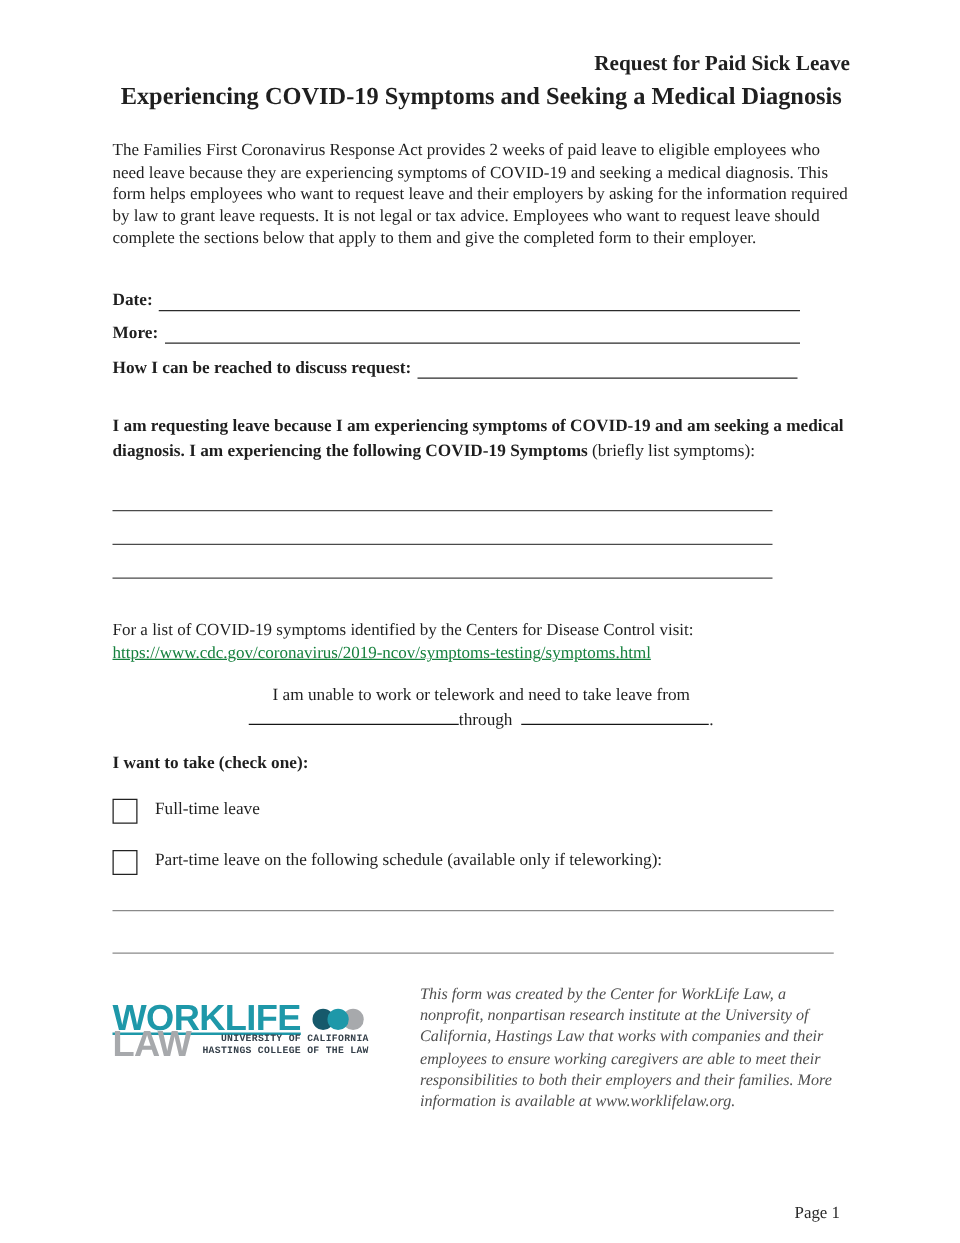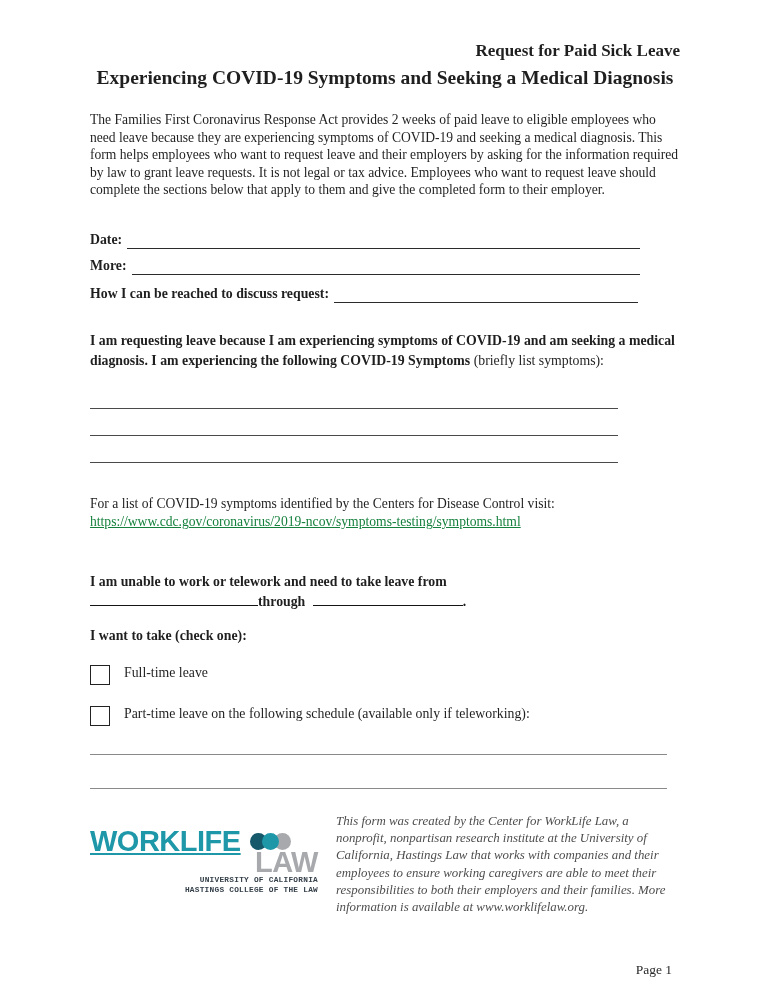--- a/index.html
+++ b/index.html
@@ -28,21 +28,21 @@
   
   .request-para { margin-top:28px; font-size:13.8px; line-height:20.5px; }
   .request-para .bold { font-weight:bold; }
   
   .blanks { margin-top:10px; }
   .blank-line { height:26px; width:528px; border-bottom:1.5px solid #4a4a4a; }
   
   .cdc { margin-top:32px; font-size:13.6px; line-height:18.5px; }
   .cdc a { color:#2b2bc4; text-decoration:underline; }
   
-  .unable { margin-top:40px; font-size:13.8px; font-weight:bold; line-height:20px; }
+  .unable { margin-top:14px; font-size:13.8px; font-weight:normal; line-height:20px;text-align:center; }
   .uline { display:inline-block; border-bottom:1.5px solid #151515; height:13px; vertical-align:baseline; }
   .uline.from { width:168px; }
   .uline.to { width:150px; margin-left:4px; }
   
   .want-label { margin-top:16px; font-size:13.8px; font-weight:bold; }
   .check-row { display:flex; align-items:flex-start; margin-top:21px; font-size:13.8px; }
   .check-row .box {
     width:20px; height:20px; box-sizing:border-box;
     border:1.7px solid #222; background:#fff; margin-right:14px; flex:0 0 auto;
   }
@@ -53,21 +53,21 @@
   
   .footer { display:flex; margin-top:24px; }
   .logo-col { flex:0 0 228px; padding-top:14px; font-family:"Liberation Sans", sans-serif; }
   .logo-row1 { display:flex; align-items:center; }
   .wl-word1 { font-weight:800; font-size:29px; letter-spacing:-0.5px; line-height:28px; }
   .dots { display:flex; margin-left:9px; margin-top:2px; }
   .dot { width:17px; height:17px; border-radius:50%; }
   .dot.d1 { position:relative; z-index:2; }
   .dot.d2 { margin-left:-5px; position:relative; z-index:3; }
   .dot.d3 { margin-left:-5px; position:relative; z-index:1; }
-  .logo-row2 { display:flex; align-items:flex-end; margin-top:-7px;flex-direction:column; }
+  .logo-row2 { display:flex; align-items:flex-end; margin-top:-7px; }
   .wl-word2 { font-weight:800; font-size:29px; letter-spacing:-0.5px; line-height:28px; }
   .uni-text { font-size:7.8px; font-weight:bold; line-height:9.6px; letter-spacing:0.25px; text-align:right; margin-left:9px; margin-bottom:3px; white-space:nowrap; }
   .about-col { flex:1; font-style:italic; font-size:12.9px; line-height:17.2px; color:#4e4e4e; padding-left:18px; }
   
   .page-num { position:absolute; right:96px; bottom:16px; font-size:13.5px; color:#2a2a2a; }
 </style>
 </head>
 <body>
 
 <div class="page">

